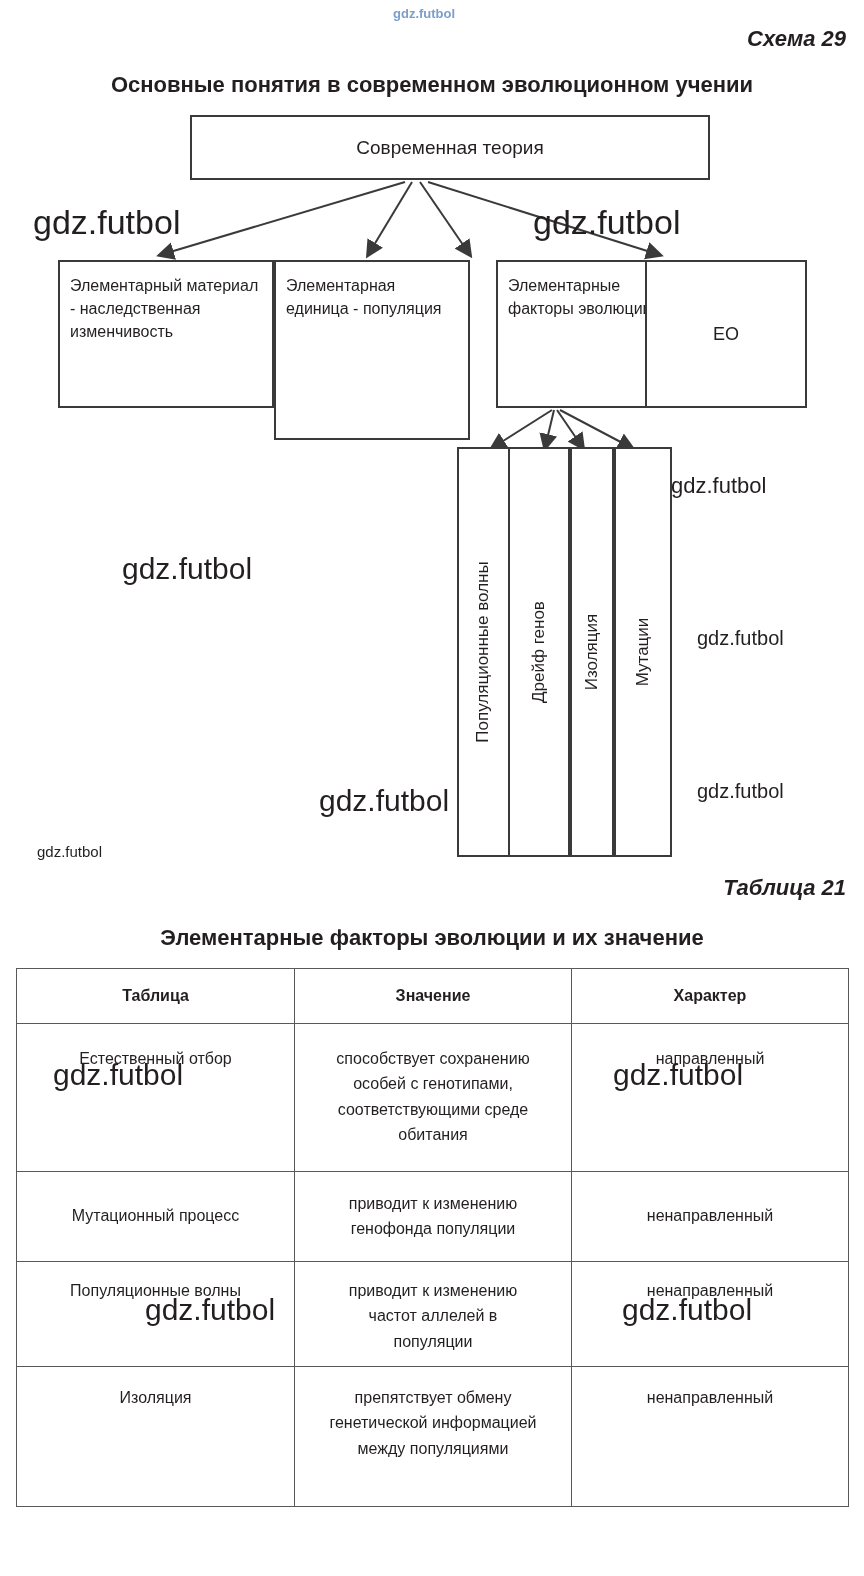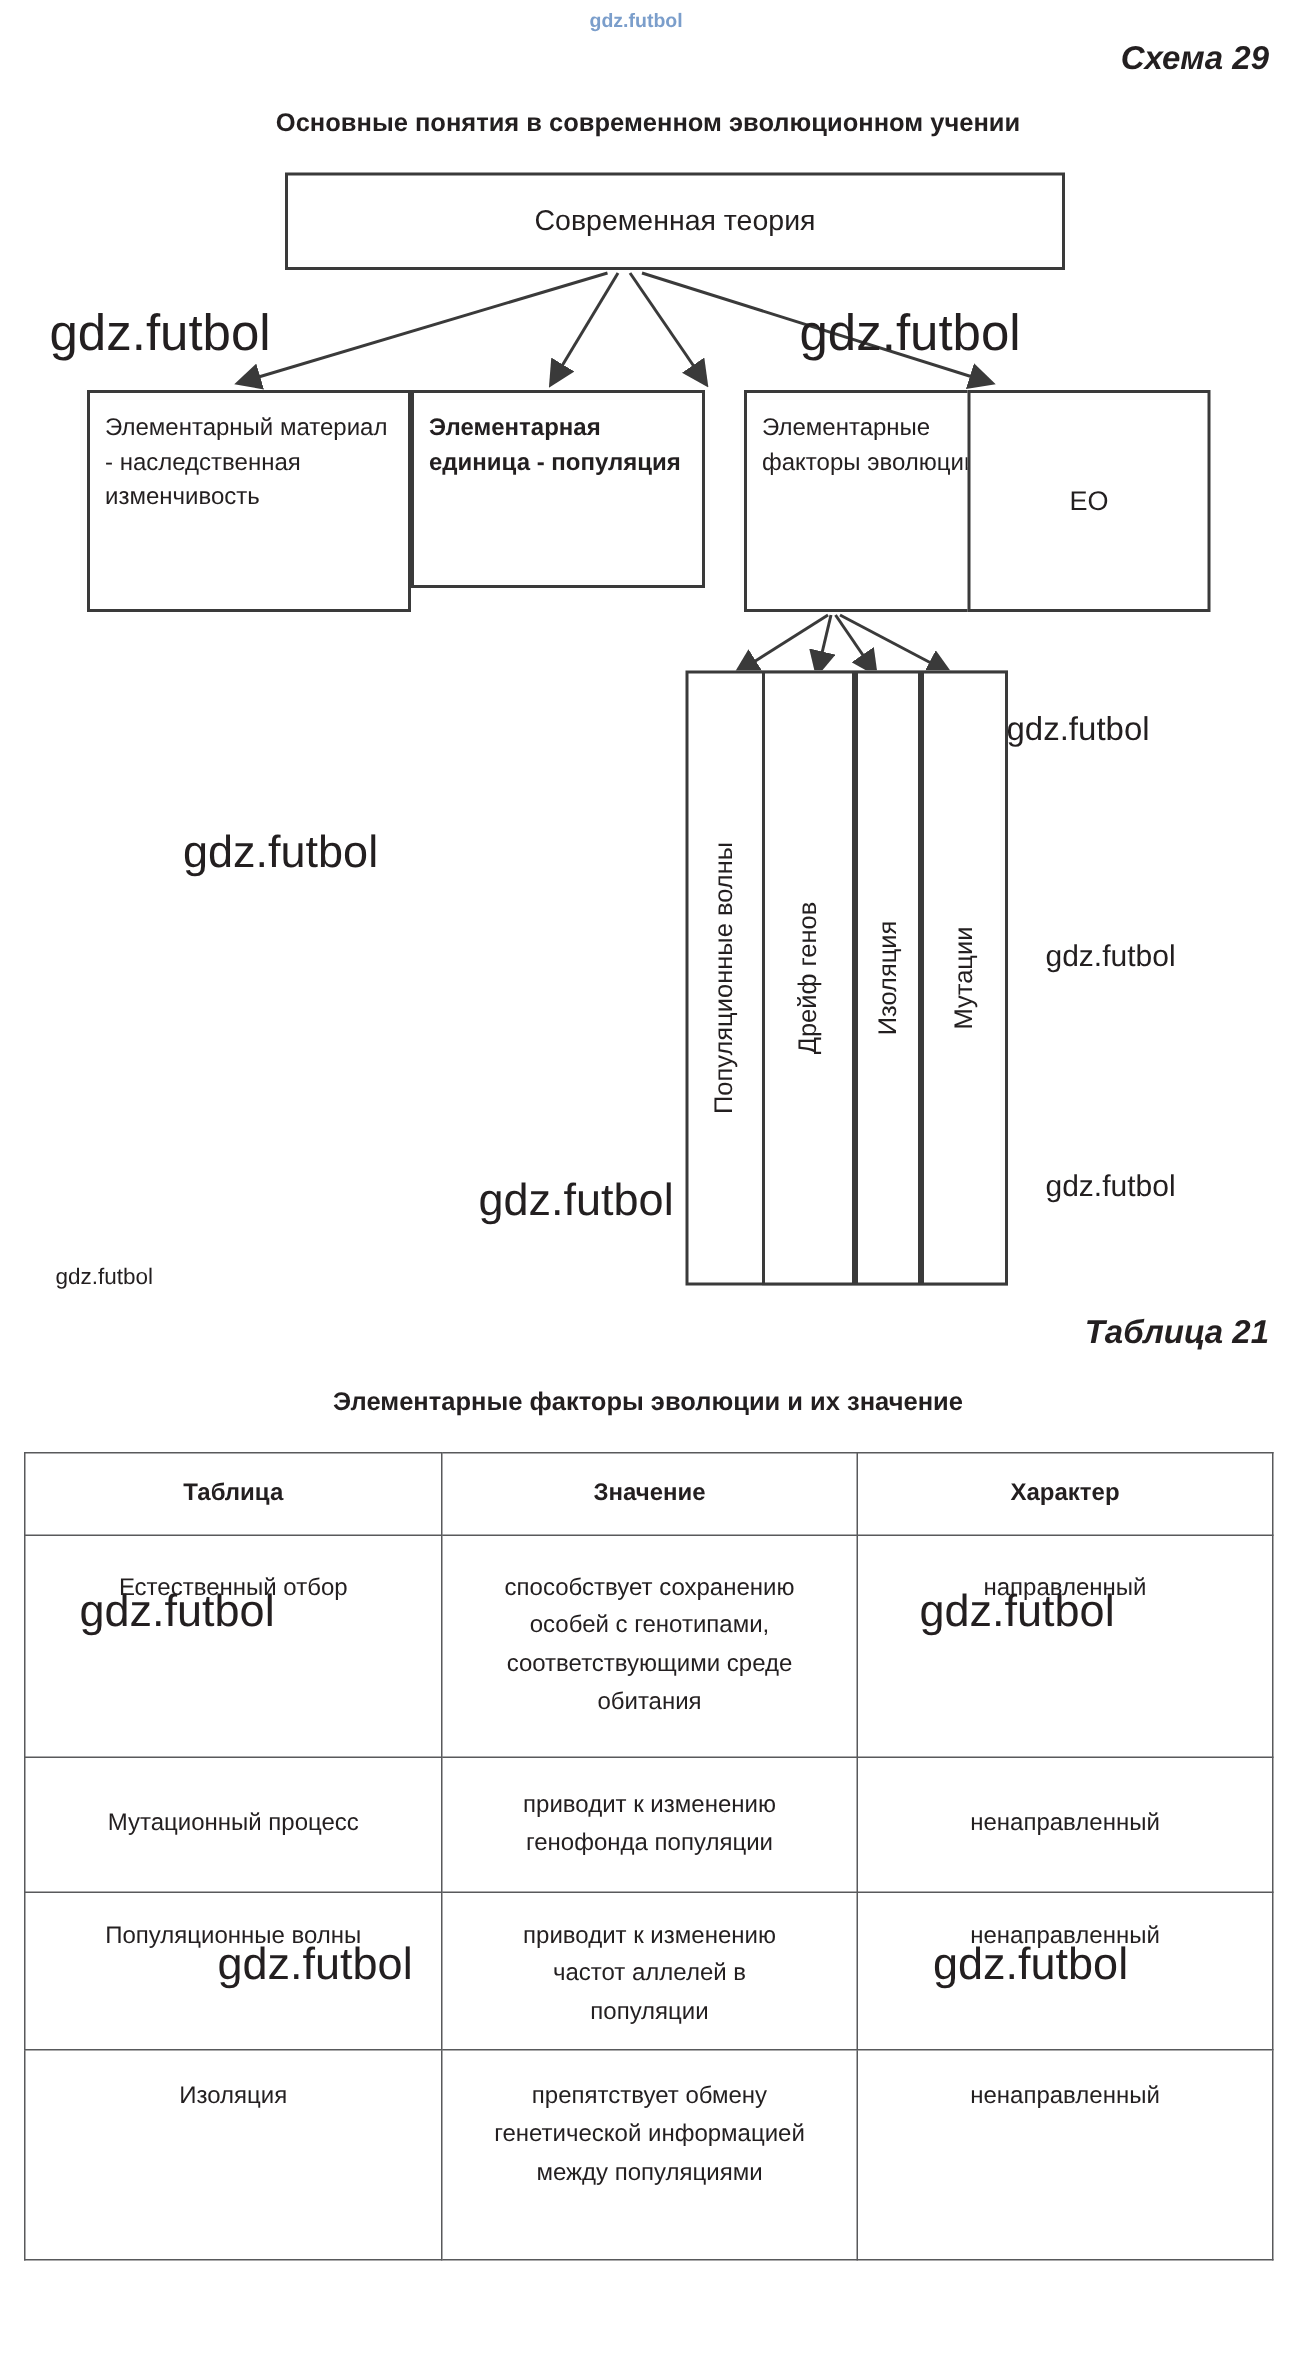--- a/index.html
+++ b/index.html
@@ -32,21 +32,21 @@
   
   .scheme-label {
     position: absolute;
     font-style: italic;
     font-weight: bold;
     font-size: 22px;
   }
   .section-title {
     position: absolute;
     font-weight: bold;
-    font-size: 17px;
+    font-size: 22px;
     text-align: center;
   }
 
   
   .box {
     position: absolute;
     border: 2px solid #3a3a3a;
     box-sizing: border-box;
     background: #ffffff;
   }
@@ -136,21 +136,21 @@
 
   <line x1="552" y1="410" x2="492" y2="448" stroke="#3a3a3a" stroke-width="2" marker-end="url(#ah)"></line>
   <line x1="554" y1="410" x2="545" y2="448" stroke="#3a3a3a" stroke-width="2" marker-end="url(#ah)"></line>
   <line x1="557" y1="410" x2="583" y2="448" stroke="#3a3a3a" stroke-width="2" marker-end="url(#ah)"></line>
   <line x1="560" y1="410" x2="632" y2="448" stroke="#3a3a3a" stroke-width="2" marker-end="url(#ah)"></line>
 </svg>
 
 <div class="box" style="left:58px; top:260px; width:216px; height:148px;">
   <div class="cell-text">Элементарный материал  -  наследственная изменчивость</div>
 </div>
-<div class="box" style="left:274px; top:260px; width:196px; height:132px;font-weight:bold;">
+<div class="box" style="left:274px; top:260px; width:196px; height:180px;">
   <div class="cell-text">Элементарная единица  -  популяция</div>
 </div>
 <div class="box" style="left:496px; top:260px; width:175px; height:148px;">
   <div class="cell-text">Элементарные факторы эволюции</div>
 </div>
 <div class="box" style="left:645px; top:260px; width:162px; height:148px;">
   <span class="center-box-text" style="font-size:18px;">ЕО</span>
 </div>
 
 <div class="vert-box" style="left:457px; top:447px; width:215px; height:410px;">

